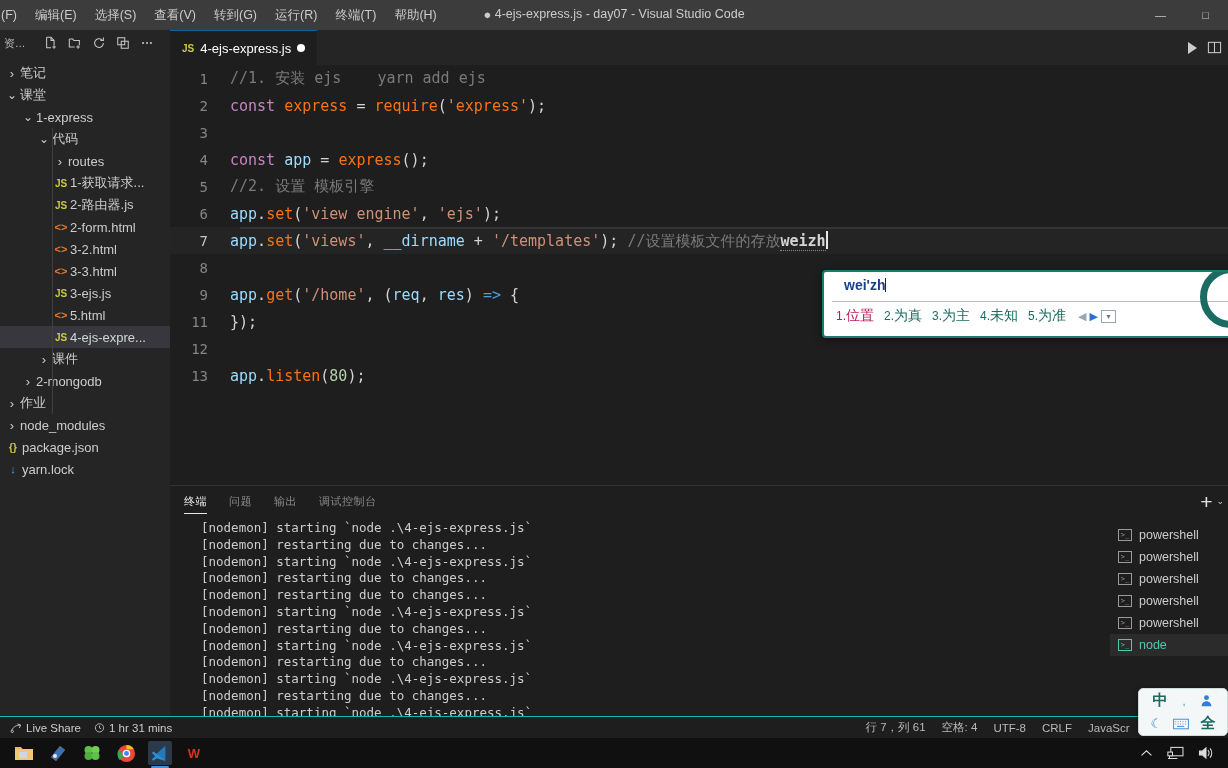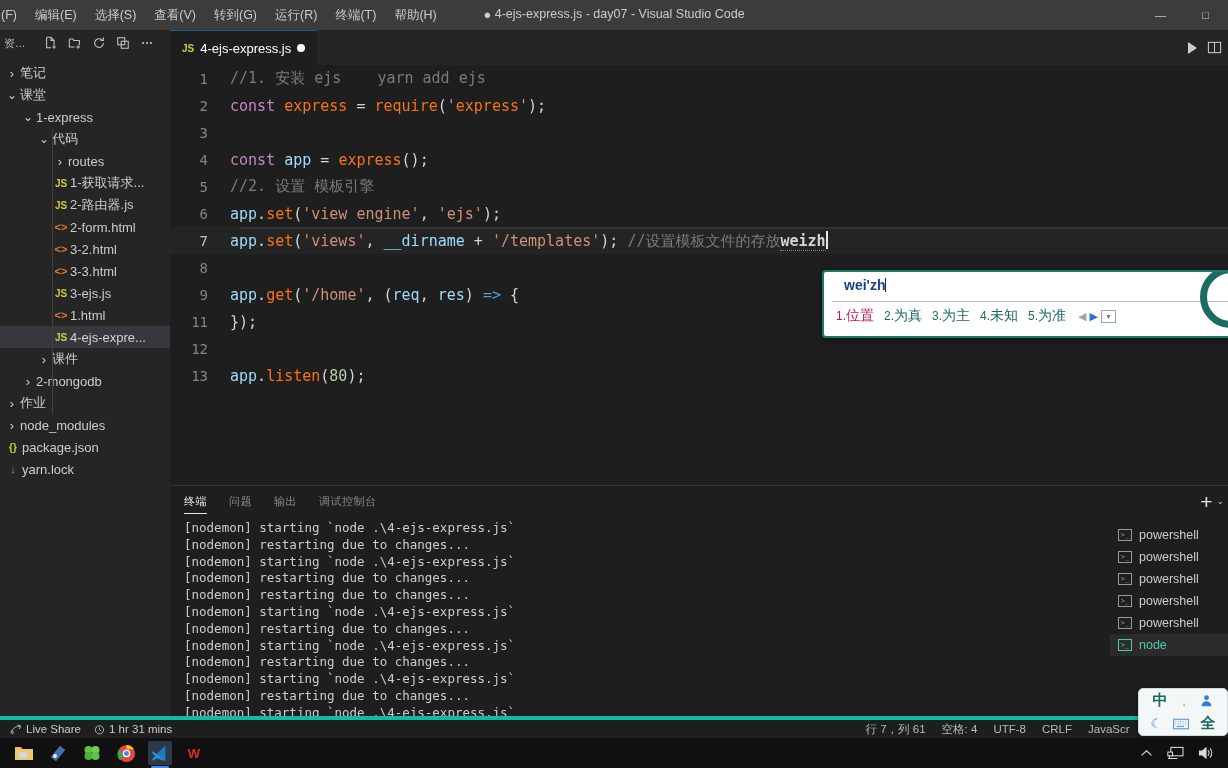--- a/index.html
+++ b/index.html
@@ -190,21 +190,21 @@
   .ptab.active::after {
     content: ""; position: absolute; left: 0; right: 0; bottom: 2px; height: 1px; background: #e7e7e7;
   }
   .panel-actions {
     position: absolute; right: 4px; top: 0; height: 30px; display: flex;
     align-items: center; gap: 4px; color: #cccccc;
   }
   .plus-ico { font-size: 21px; line-height: 21px; color: #e0e0e0; font-weight: 300; }
   .chev-dn { font-size: 9px; color: #cccccc; }
   .term-body {
-    position: absolute; left: 0; top: 30px; width: 930px; height: 232px;
+    position: absolute; left: 17px; top: 30px; width: 930px; height: 232px;
     padding: 4px 0 0 14px; font-family: "DejaVu Sans Mono", monospace;
     font-size: 12.5px; color: #cccccc; line-height: 16.8px; overflow: hidden;
   }
   .term-line { white-space: pre; }
   .term-caret {
     display: inline-block; width: 7px; height: 14px; border: 1px solid #cccccc;
     background: transparent; vertical-align: -3px;
   }
   .term-list {
     position: absolute; right: 0; top: 34px; width: 118px; padding-top: 4px;
@@ -218,21 +218,21 @@
     width: 14px; height: 12px; border: 1px solid #9a9a9a; color: #9a9a9a;
     font-size: 7px; display: inline-flex; align-items: center; justify-content: center;
     flex: 0 0 14px; font-family: "DejaVu Sans Mono", monospace;
   }
   .tl-row.active .tl-ico { border-color: #4ec9b0; color: #4ec9b0; }
 
   
   .statusbar {
     position: absolute; left: 0; bottom: 30px; width: 1228px; height: 22px;
     background: #1e1e1e; display: flex; align-items: center;
-    color: #cccccc; font-size: 11.5px; border-top: 4px solid #14b8a6;
+    color: #cccccc; font-size: 11.5px; border-top: 1px solid #14b8a6;
   }
   .sb-left { display: flex; align-items: center; gap: 13px; padding-left: 10px; }
   .sb-right {
     margin-left: auto; display: flex; align-items: center; gap: 16px; padding-right: 92px;
     color: #b9b9b9;
   }
   .sb-item { display: flex; align-items: center; gap: 4px; white-space: nowrap; }
   .lang-clip { overflow: hidden; width: 48px; white-space: nowrap; }
 
   
@@ -377,21 +377,21 @@
         <div class="trow" style="padding-left: 52px;">
           <span class="ftype html-ico">&lt;&gt;</span>
           <span class="tlabel">3-3.html</span>
         </div>
         <div class="trow" style="padding-left: 52px;">
           <span class="ftype js-ico">JS</span>
           <span class="tlabel">3-ejs.js</span>
         </div>
         <div class="trow" style="padding-left: 52px;">
           <span class="ftype html-ico">&lt;&gt;</span>
-          <span class="tlabel">1.html</span>
+          <span class="tlabel">5.html</span>
         </div>
         <div class="trow sel" style="padding-left: 52px;">
           <span class="ftype js-ico">JS</span>
           <span class="tlabel teal">4-ejs-expre...</span>
         </div>
         <div class="trow" style="padding-left: 36px;">
           <span class="chev" style="font-size: 13px;">›</span>
           <span class="tlabel">课件</span>
         </div>
         <div class="trow" style="padding-left: 20px;">

